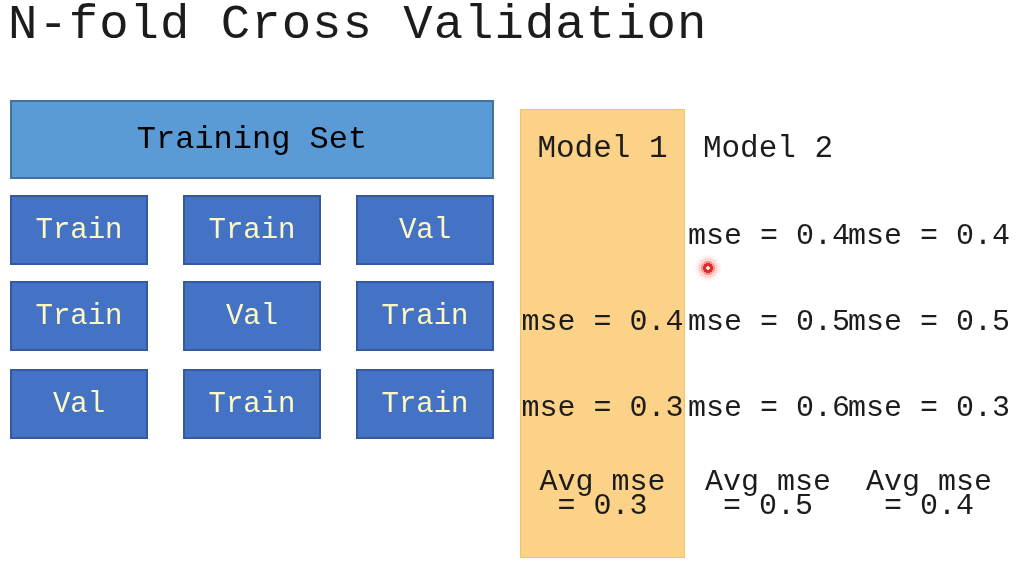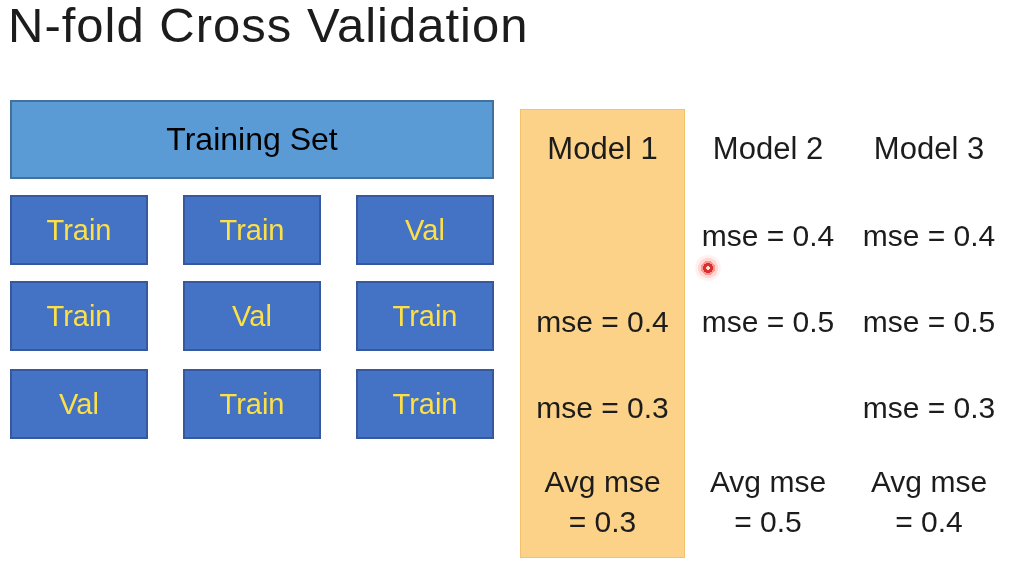--- a/index.html
+++ b/index.html
@@ -1,53 +1,53 @@
 <!DOCTYPE html>
 <html style="--header-blue: #5B9BD5; --header-blue-border: #41719C; --box-blue: #4472C4; --box-blue-border: #35589E; --highlight-orange: #FBD287; --highlight-orange-border: #F3C36B; --text-dark: #1C1C1C; --laser-red: #E02B2B;"><head>
 <meta charset="utf-8">
 <style>
   html,body{margin:0;padding:0;background:#fff;}
   .slide{
     position:relative;width:1022px;height:578px;background:#ffffff;overflow:hidden;
-    font-family:Liberation Sans, sans-serif;color:var(--text-dark,#1c1c1c);
+    font-family:Liberation Mono, monospace;color:var(--text-dark,#1c1c1c);
   }
   .title{
     position:absolute;left:8px;top:-6px;margin:0;
     font-size:49px;line-height:62px;font-weight:300;letter-spacing:1px;
     color:var(--text-dark,#1c1c1c);white-space:nowrap;
   }
   .ts-header{
     position:absolute;left:10px;top:100px;width:484px;height:79px;box-sizing:border-box;
     background:var(--header-blue,#5B9BD5);border:2px solid var(--header-blue-border,#41719C);
     display:flex;align-items:center;justify-content:center;
     color:#000000;font-size:32px;
   }
   .cell{
     position:absolute;width:138px;height:70px;box-sizing:border-box;
     background:var(--box-blue,#4472C4);border:2px solid var(--box-blue-border,#35589E);
     display:flex;align-items:center;justify-content:center;
-    color:#fde047;font-size:29px;
+    color:#fef9c3;font-size:29px;
   }
   .col0{left:10px}.col1{left:183px}.col2{left:356px}
   .row0{top:195px}.row1{top:281px}.row2{top:369px}
   .highlight{
     position:absolute;left:520px;top:109px;width:165px;height:449px;box-sizing:border-box;
     background:var(--highlight-orange,#FBD287);border:1px solid var(--highlight-orange-border,#F3C36B);
   }
   .mcol{position:absolute;top:0;height:578px;}
   .mcol0{left:520px;width:165px;}
   .mcol1{left:688px;width:160px;}
   .mcol2{left:848px;width:162px;}
   .mtext{
     position:absolute;left:0;width:100%;text-align:center;
     font-size:30px;line-height:44px;color:var(--text-dark,#1c1c1c);white-space:nowrap;
   }
   .mhead{top:127px;font-size:31px;}
   .mrow0{top:214px}.mrow1{top:300px}.mrow2{top:386px}
-  .mavg1{top:460px}.mavg2{top:500px}
+  .mavg1{top:460px}.mavg2{top:484px}
   .laser{
     position:absolute;left:694px;top:254px;width:28px;height:28px;border-radius:50%;
     background:radial-gradient(circle,
       #ffe3e0 0 2px,
       var(--laser-red,#E02B2B) 2px 5px,
       rgba(235,70,60,0.55) 5px 7px,
       rgba(255,110,100,0.28) 7px 10px,
       rgba(255,140,130,0.12) 10px 12px,
       rgba(255,150,150,0) 14px);
   }
@@ -80,26 +80,26 @@
     <div class="mtext mrow1">mse = 0.4</div>
     <div class="mtext mrow2">mse = 0.3</div>
     <div class="mtext mavg1">Avg mse</div>
     <div class="mtext mavg2">= 0.3</div>
   </div>
 
   <div class="mcol mcol1">
     <div class="mtext mhead">Model 2</div>
     <div class="mtext mrow0">mse = 0.4</div>
     <div class="mtext mrow1">mse = 0.5</div>
+    <div class="mtext mrow2">mse = 0.6</div>
     <div class="mtext mavg1">Avg mse</div>
     <div class="mtext mavg2">= 0.5</div>
   </div>
 
   <div class="mcol mcol2">
-    <div class="mtext mhead">Model 3</div>
     <div class="mtext mrow0">mse = 0.4</div>
     <div class="mtext mrow1">mse = 0.5</div>
     <div class="mtext mrow2">mse = 0.3</div>
     <div class="mtext mavg1">Avg mse</div>
     <div class="mtext mavg2">= 0.4</div>
   </div>
 
   <div class="laser"></div>
 
 </div>

